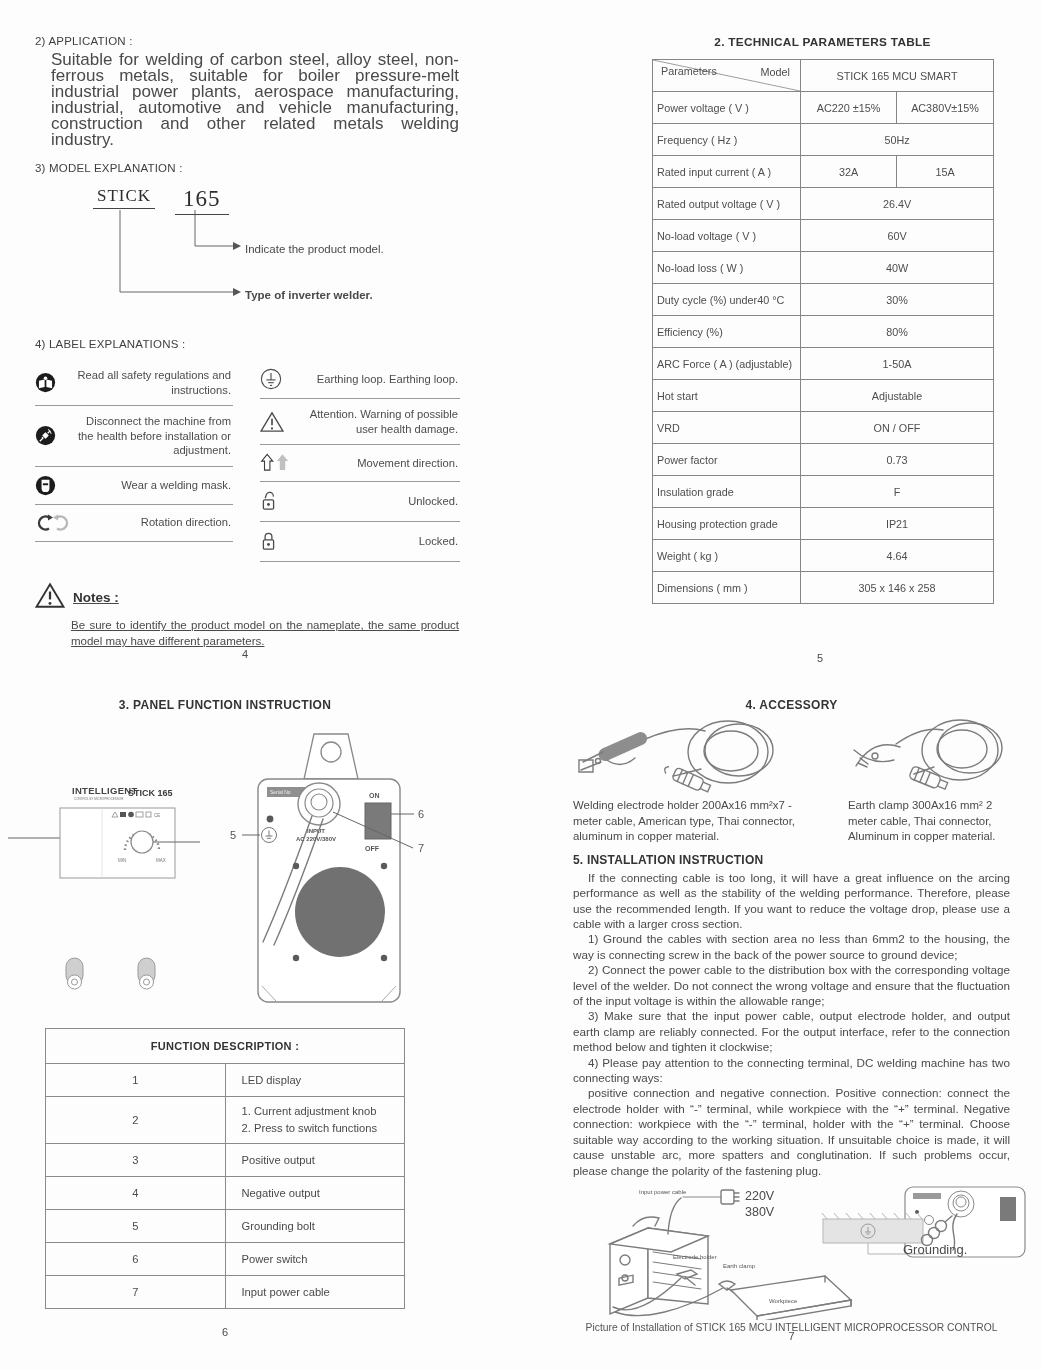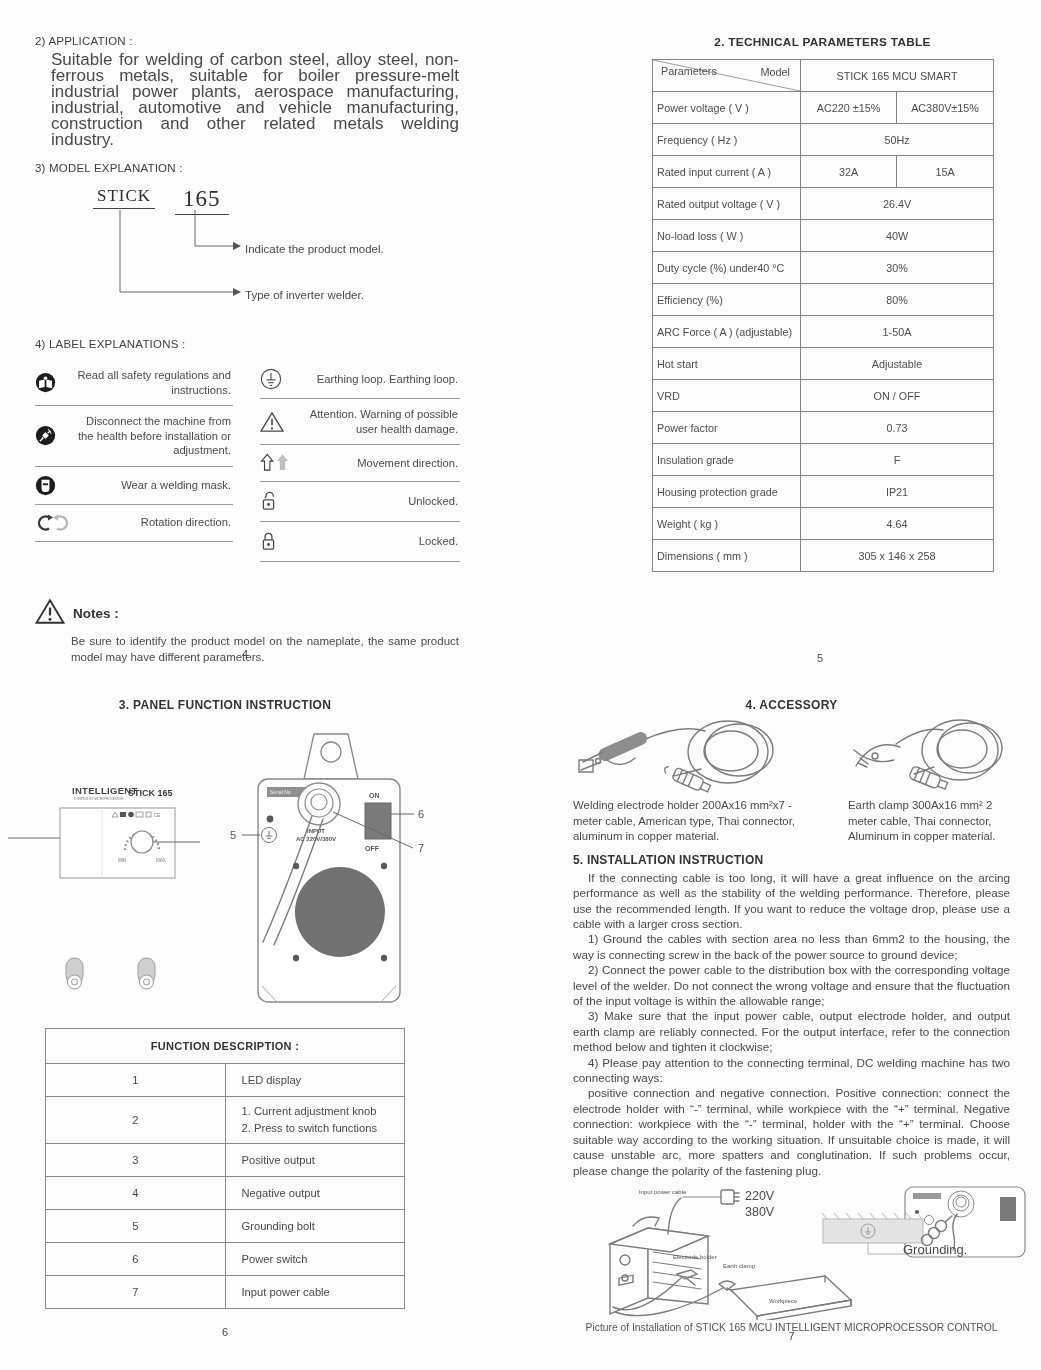--- a/index.html
+++ b/index.html
@@ -13,26 +13,26 @@
   .pagenum{position:absolute;font-size:11px;color:#4a4a4a;text-align:center;}
   
   #q4{left:35px;top:35px;width:470px;}
   .app-body{margin:2px 0 14px 16px;width:408px;}
   .model-diagram{position:relative;height:158px;margin-top:6px;}
   .md-brand{position:absolute;left:58px;top:6px;font-family:"Liberation Serif","DejaVu Serif",serif;
     font-size:17px;color:#2e2e2e;letter-spacing:1px;border-bottom:1.5px solid #444;padding:0 4px 2px 4px;}
   .md-num{position:absolute;left:140px;top:6px;font-family:"Liberation Serif","DejaVu Serif",serif;
     font-size:23px;color:#2e2e2e;letter-spacing:1px;border-bottom:1.5px solid #444;padding:0 8px 2px 8px;}
   .md-callout{position:absolute;font-size:11.5px;color:#4a4a4a;}
-  .md-c1{left:210px;top:63px;} .md-c2{left:210px;top:109px;}
+  .md-c1{left:210px;top:63px;} .md-c2{left:210px;top:109px;font-weight:bold;}
   .labels-grid{display:grid;grid-template-columns:198px 200px;column-gap:27px;margin-top:10px;}
   .label-row{display:flex;align-items:center;border-bottom:1px solid #9a9a9a;padding:8px 0;}
   .lbl-icon{flex:0 0 36px;display:flex;align-items:center;}
   .label-text{flex:1;text-align:right;font-size:11.2px;line-height:14.5px;color:#4c4c4c;padding-right:2px;}
-  .notes{margin-top:36px;position:relative;}
+  .notes{margin-top:20px;position:relative;text-decoration:underline;}
   .notes-head{display:flex;align-items:center;gap:8px;}
   .notes-title{font-size:13.5px;font-weight:bold;color:#333;}
   .notes-body{margin:4px 0 0 36px;width:388px;font-size:11.5px;line-height:16px;text-align:justify;}
   
   #q5{left:570px;top:35px;width:460px;}
   .tech-title{width:341px;margin:0 0 10px 82px;text-align:center;font-size:11.8px;font-weight:bold;color:#333;letter-spacing:.3px;}
   table.tech{border-collapse:collapse;margin-left:82px;table-layout:fixed;width:341px;}
   table.tech td{border:1px solid #858585;font-size:10.8px;color:#4e4e4e;height:31px;padding:0 4px;}
   td.p-label{padding-left:8px;text-align:left;}
   td.p-val{text-align:center;}
@@ -242,20 +242,24 @@
         <tr>
           <td class="p-label">Rated input current ( A )</td>
           <td class="p-val">32A</td>
           <td class="p-val">15A</td>
         </tr>
         <tr>
           <td class="p-label">Rated output voltage ( V )</td>
           <td colspan="2" class="p-val">26.4V</td>
         </tr>
         <tr>
+          <td class="p-label">No-load voltage ( V )</td>
+          <td colspan="2" class="p-val">60V</td>
+        </tr>
+        <tr>
           <td class="p-label">No-load loss ( W )</td>
           <td colspan="2" class="p-val">40W</td>
         </tr>
         <tr>
           <td class="p-label">Duty cycle (%) under40 °C</td>
           <td colspan="2" class="p-val">30%</td>
         </tr>
         <tr>
           <td class="p-label">Efficiency (%)</td>
           <td colspan="2" class="p-val">80%</td>

